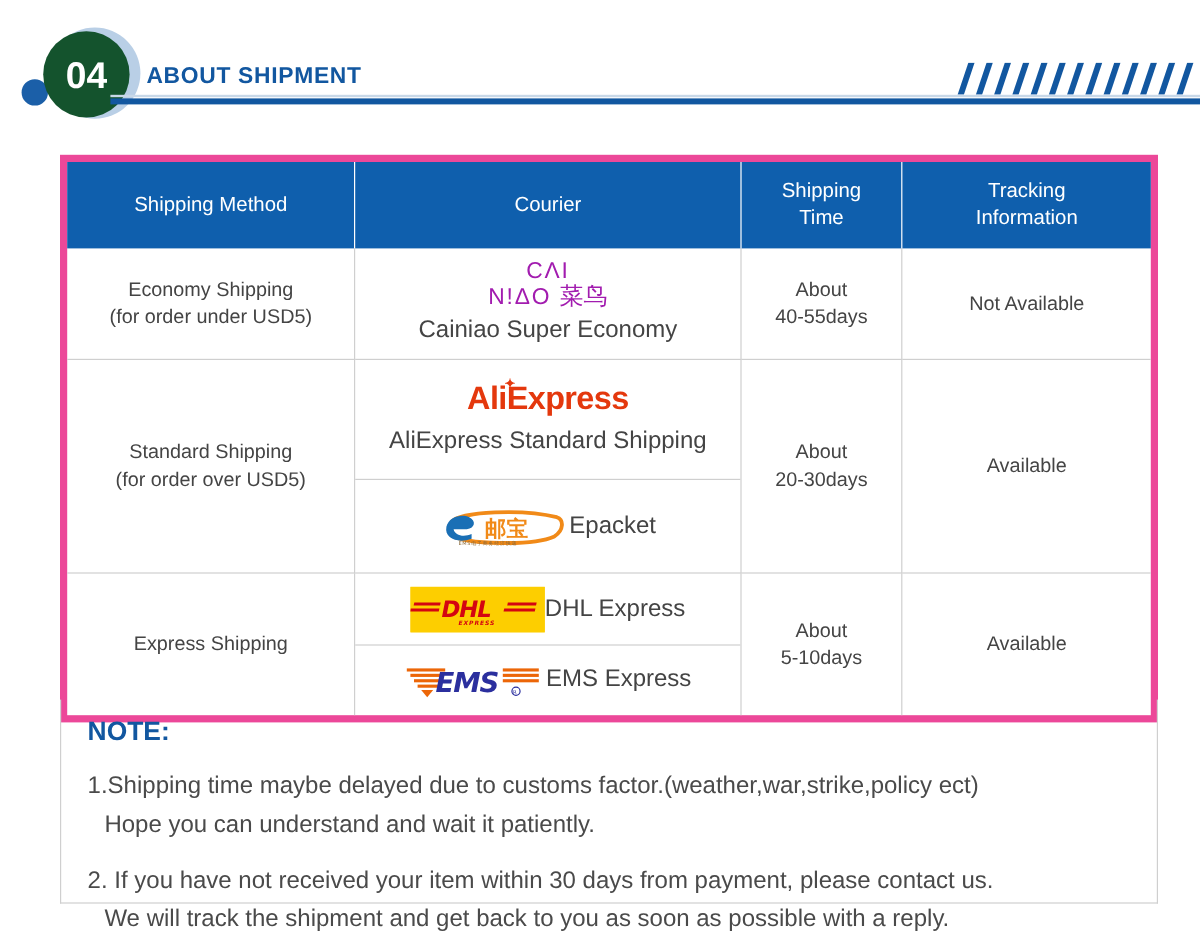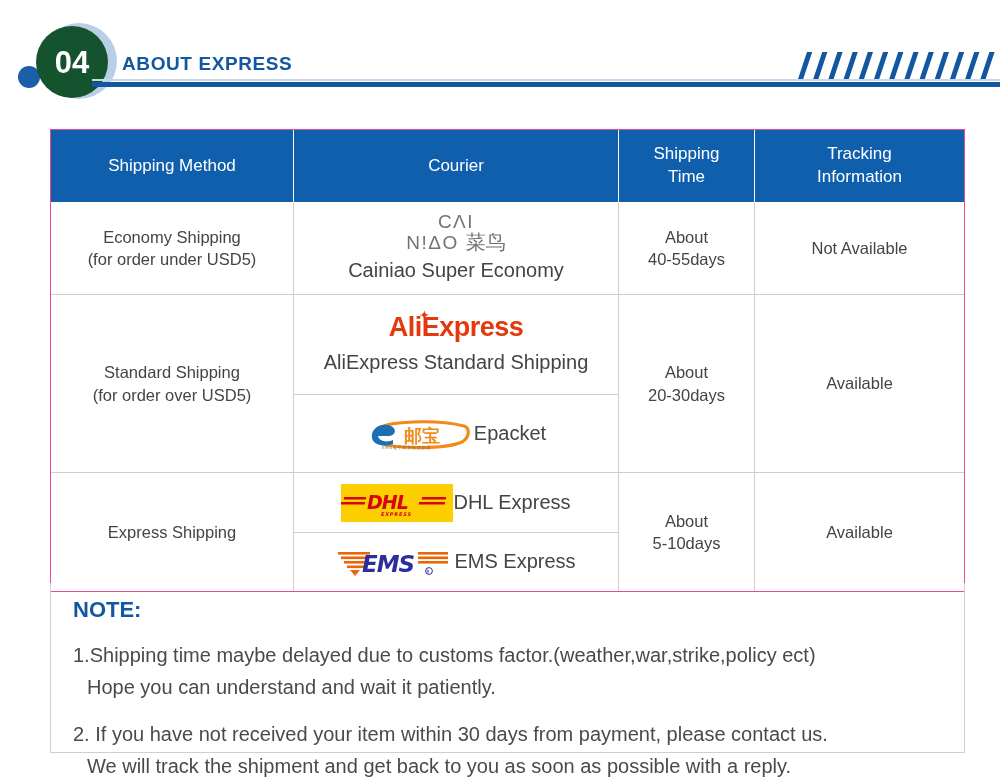--- a/index.html
+++ b/index.html
@@ -99,21 +99,21 @@
     overflow: hidden;
   }
   .stripes svg { display: block; }
 
   
   .table {
     position: absolute;
     left: 50px;
     top: 129px;
     width: 915px;
-    border: 1px solid #ec4899;
+    border: 6px solid #ec4899;
     border-collapse: collapse;
     box-sizing: border-box;
   }
   .trow {
     display: flex;
   }
   .cell {
     box-sizing: border-box;
     display: flex;
     align-items: center;
@@ -174,21 +174,21 @@
   }
 
   
   .cainiao {
     display: flex;
     flex-direction: column;
     align-items: center;
     gap: 4px;
   }
   .cainiao-logo {
-    color: #737373;
+    color: #a21caf;
     font-size: 19px;
     font-weight: 500;
     line-height: 1.05;
     letter-spacing: 1.5px;
     text-align: center;
   }
   .cainiao-logo .cn { letter-spacing: 0px; font-size: 20px; }
 
   
   .ali-logo {
@@ -273,21 +273,21 @@
 <body>
 
 <div class="header">
   <div class="badge-wrap">
     <div class="badge-ring"></div>
     <div class="badge-dot"></div>
     <div class="badge-circle">
       <span class="badge-num">04</span>
     </div>
   </div>
-  <div class="header-title">ABOUT EXPRESS</div>
+  <div class="header-title">ABOUT SHIPMENT</div>
   <div class="header-rule-light"></div>
   <div class="header-rule"></div>
   <div class="stripes">
     <svg width="204" height="27" viewBox="0 0 204 27" xmlns="http://www.w3.org/2000/svg">
       <g id="stripe-group" fill="#1257a0">
           <polygon points="11,0 16.2,0 7.2,27 2,27" fill="#1257a0"></polygon>
           <polygon points="26.2,0 31.4,0 22.4,27 17.2,27" fill="#1257a0"></polygon>
           <polygon points="41.4,0 46.6,0 37.6,27 32.4,27" fill="#1257a0"></polygon>
           <polygon points="56.599999999999994,0 61.8,0 52.8,27 47.599999999999994,27" fill="#1257a0"></polygon>
           <polygon points="71.8,0 77,0 68,27 62.8,27" fill="#1257a0"></polygon>

